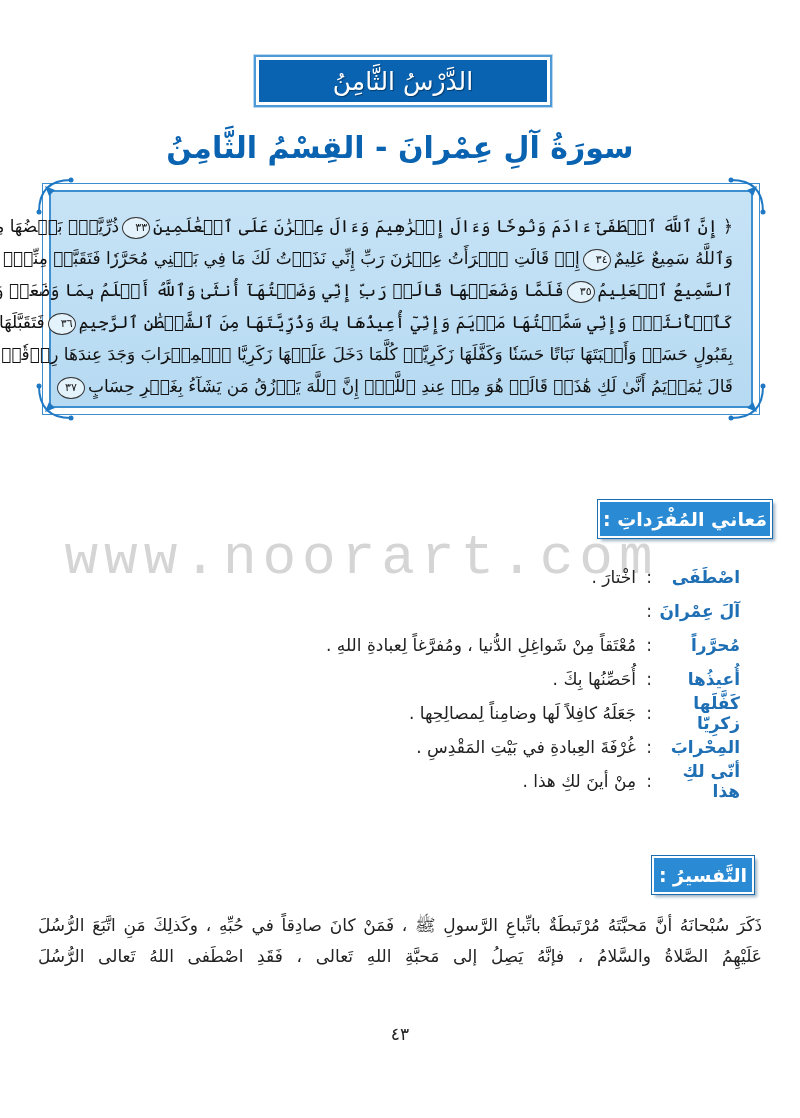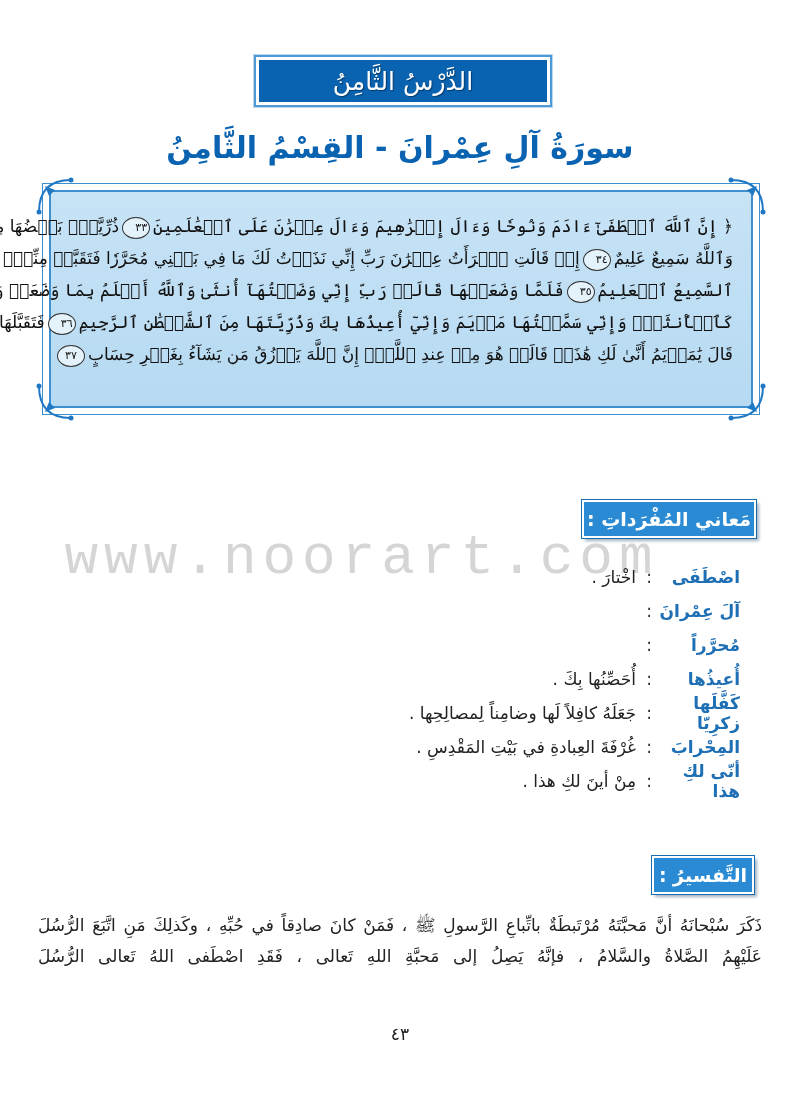--- a/index.html
+++ b/index.html
@@ -44,21 +44,21 @@
   .c-tr { right:-8px; top:-8px; transform:scaleX(-1); }
   .c-bl { left:-8px; bottom:-8px; transform:scaleY(-1); }
   .c-br { right:-8px; bottom:-8px; transform:scale(-1,-1); }
 
   .section-badge {
     position:absolute; height:34px; background:#2a8bd4; border:2px solid #ffffff;
     box-shadow: 0 0 0 1px #1b6db0, 3px 3px 3px #9fb2c2;
     display:flex; align-items:center; justify-content:center; direction:rtl;
   }
   .section-badge span { color:#ffffff; font-size:19px; font-weight:bold; }
-  .badge-vocab { left:582px; top:500px; width:170px;align-items:center; }
+  .badge-vocab { left:598px; top:500px; width:170px;align-items:center; }
   .badge-tafsir { left:652px; top:856px; width:98px; }
 
   .watermark {
     position:absolute; left:0; top:526px; width:723px; text-align:center;
     font-family:"Liberation Mono", monospace; font-size:56px; letter-spacing:6px; color:#d5d5d5;
     pointer-events:none;
   }
   .vocab-list { position:absolute; left:40px; top:560px; width:700px; direction:rtl; }
   .vocab-row { display:flex; height:34px; align-items:center; font-size:17px; }
   .vocab-term { width:88px; color:#1f6fb5; font-weight:bold; }
@@ -80,20 +80,21 @@
 
 <div class="surah-title">سورَةُ آلِ عِمْرانَ - القِسْمُ الثَّامِنُ</div>
 
 <div class="verse-frame">
   <div class="verse-inner">
     <div class="verse-lines">
       <div class="verse-line"><span>﴿ إِنَّ ٱللَّهَ ٱصۡطَفَىٰٓ ءَادَمَ وَنُوحٗا وَءَالَ إِبۡرَٰهِيمَ وَءَالَ عِمۡرَٰنَ عَلَى ٱلۡعَٰلَمِينَ</span><span class="ayah-num">٣٣</span><span>ذُرِّيَّةَۢ بَعۡضُهَا مِنۢ بَعۡضٖۗ</span></div>
       <div class="verse-line"><span>وَٱللَّهُ سَمِيعٌ عَلِيمٌ</span><span class="ayah-num">٣٤</span><span>إِذۡ قَالَتِ ٱمۡرَأَتُ عِمۡرَٰنَ رَبِّ إِنِّي نَذَرۡتُ لَكَ مَا فِي بَطۡنِي مُحَرَّرٗا فَتَقَبَّلۡ مِنِّيٓۖ إِنَّكَ أَنتَ</span></div>
       <div class="verse-line"><span>ٱلسَّمِيعُ ٱلۡعَلِيمُ</span><span class="ayah-num">٣٥</span><span>فَلَمَّا وَضَعَتۡهَا قَالَتۡ رَبِّ إِنِّي وَضَعۡتُهَآ أُنثَىٰ وَٱللَّهُ أَعۡلَمُ بِمَا وَضَعَتۡ وَلَيۡسَ ٱلذَّكَرُ</span></div>
       <div class="verse-line"><span>كَٱلۡأُنثَىٰۖ وَإِنِّي سَمَّيۡتُهَا مَرۡيَمَ وَإِنِّيٓ أُعِيذُهَا بِكَ وَذُرِّيَّتَهَا مِنَ ٱلشَّيۡطَٰنِ ٱلرَّجِيمِ</span><span class="ayah-num">٣٦</span><span>فَتَقَبَّلَهَا رَبُّهَا</span></div>
+      <div class="verse-line"><span>بِقَبُولٍ حَسَنٖ وَأَنۢبَتَهَا نَبَاتًا حَسَنٗا وَكَفَّلَهَا زَكَرِيَّاۖ كُلَّمَا دَخَلَ عَلَيۡهَا زَكَرِيَّا ٱلۡمِحۡرَابَ وَجَدَ عِندَهَا رِزۡقٗاۖ</span></div>
       <div class="verse-line last"><span>قَالَ يَٰمَرۡيَمُ أَنَّىٰ لَكِ هَٰذَاۖ قَالَتۡ هُوَ مِنۡ عِندِ ٱللَّهِۖ إِنَّ ٱللَّهَ يَرۡزُقُ مَن يَشَآءُ بِغَيۡرِ حِسَابٍ</span><span class="ayah-num">٣٧</span></div>
     </div>
   </div>
   <div class="corner c-tl"><svg viewBox="0 0 40 40">
         <path d="M4 36 Q4 4 36 4" fill="none" stroke="#1f78c4" stroke-width="2"></path>
         <path d="M10 10 L20 14 L14 20 Z" fill="#1f78c4"></path>
         <circle cx="36" cy="4" r="2.5" fill="#1f78c4"></circle>
         <circle cx="4" cy="36" r="2.5" fill="#1f78c4"></circle>
       </svg></div>
   <div class="corner c-tr"><svg viewBox="0 0 40 40">
@@ -128,20 +129,21 @@
       <span class="vocab-colon">:</span>
       <span class="vocab-def">اخْتارَ .</span>
     </div>
   <div class="vocab-row">
       <span class="vocab-term">آلَ عِمْرانَ</span>
       <span class="vocab-colon">:</span>
     </div>
   <div class="vocab-row">
       <span class="vocab-term">مُحرَّراً</span>
       <span class="vocab-colon">:</span>
+      <span class="vocab-def">مُعْتَقاً مِنْ شَواغِلِ الدُّنيا ، ومُفرَّغاً لِعبادةِ اللهِ .</span>
     </div>
   <div class="vocab-row">
       <span class="vocab-term">أُعيذُها</span>
       <span class="vocab-colon">:</span>
       <span class="vocab-def">أُحَصِّنُها بِكَ .</span>
     </div>
   <div class="vocab-row">
       <span class="vocab-term">كَفَّلَها زكرِيّا</span>
       <span class="vocab-colon">:</span>
       <span class="vocab-def">جَعَلَهُ كافِلاً لَها وضامِناً لِمصالِحِها .</span>

